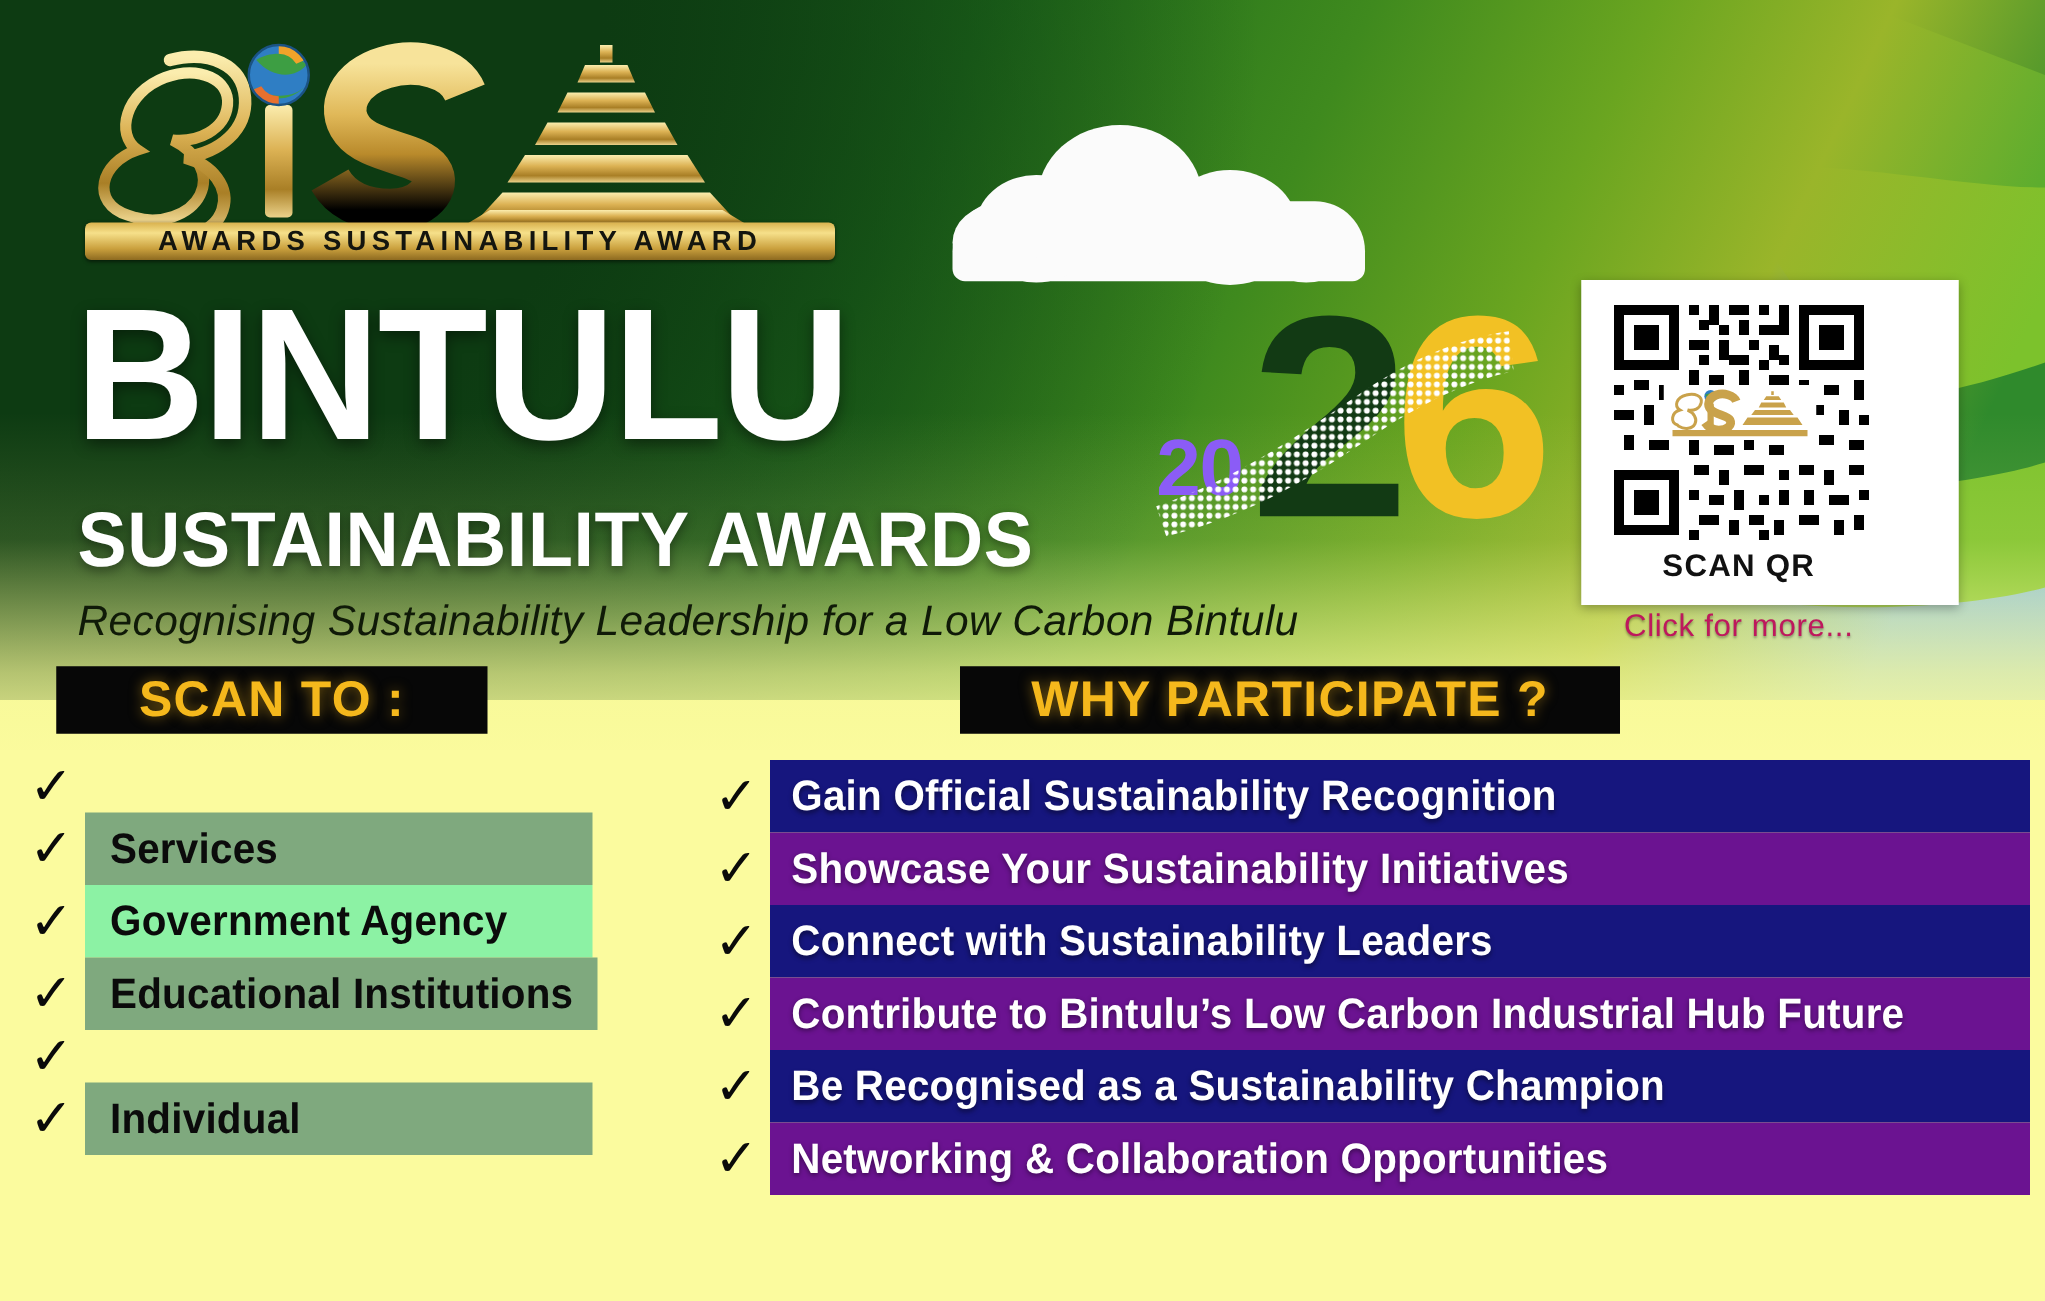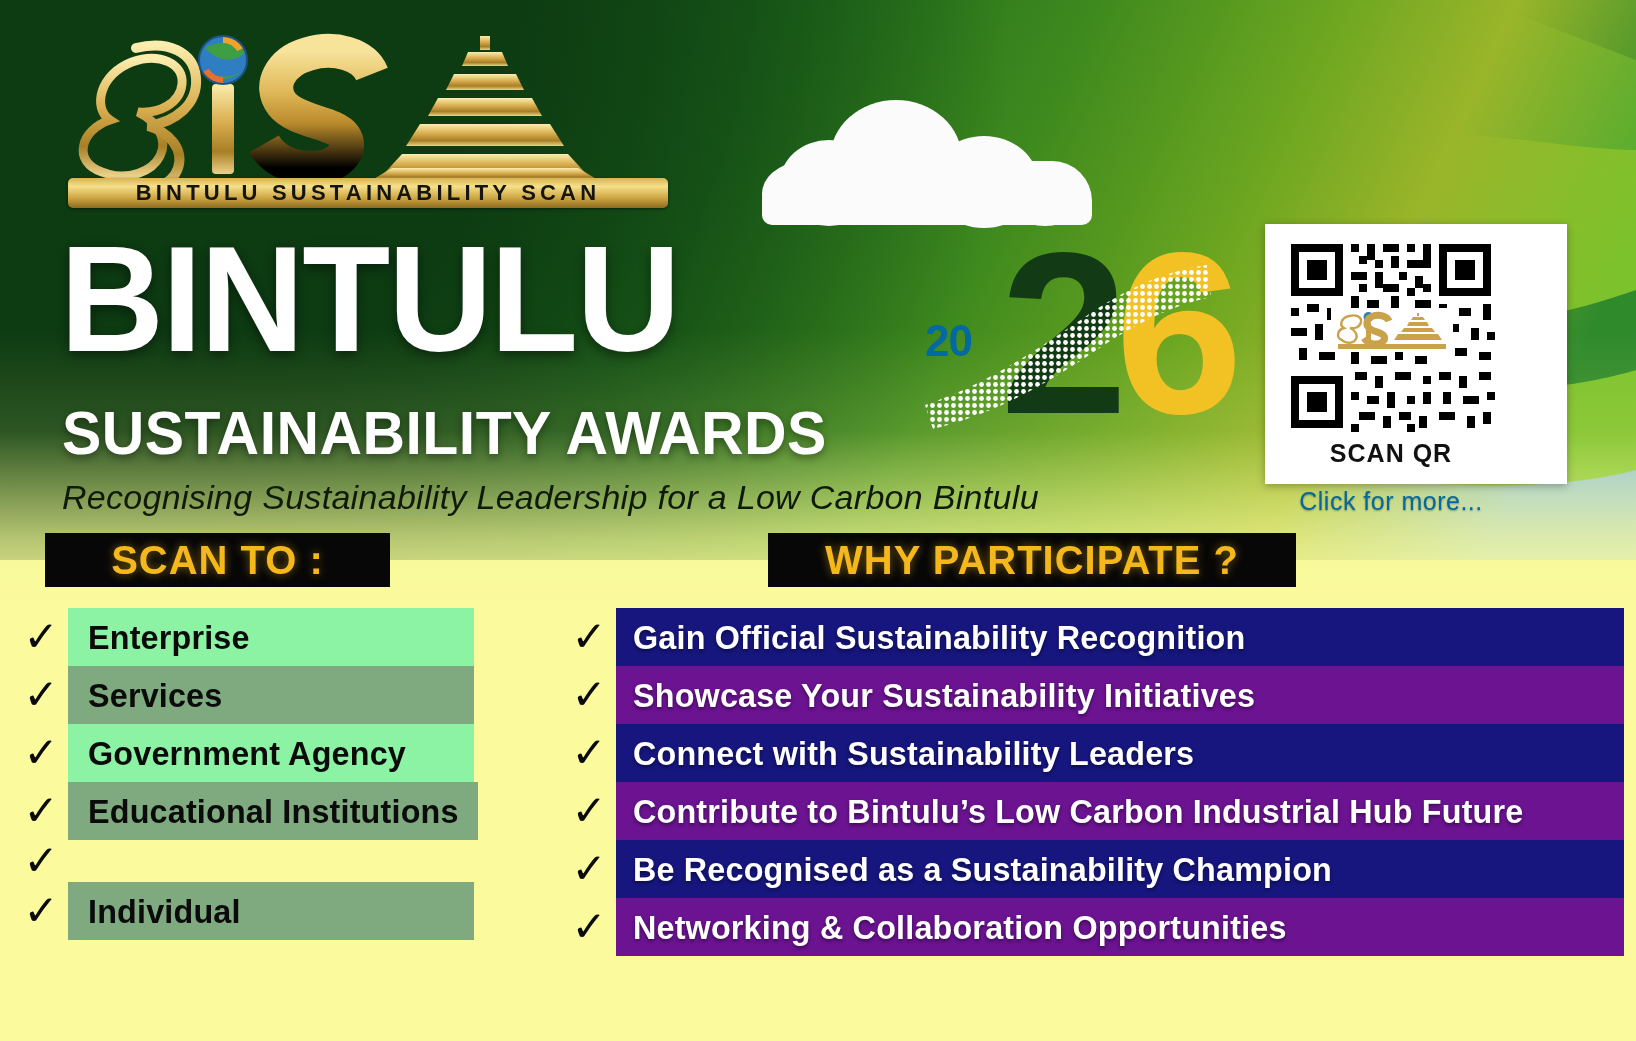--- a/index.html
+++ b/index.html
@@ -75,23 +75,23 @@
   .tagline{
     position:absolute;left:62px;top:478px;
     font-family:"Liberation Sans", sans-serif;
     font-style:italic;font-size:34px;color:#101a08;
     letter-spacing:.3px;white-space:nowrap;
   }
 
   
   .year{position:absolute;left:915px;top:235px;width:300px;height:245px;}
   .year .y20{
-    position:absolute;left:10px;top:81px;
-    font-family:"Liberation Sans", sans-serif;
-    font-weight:bold;font-size:44px;color:#0369a1;letter-spacing:-1px;
+    position:absolute;left:10px;top:102px;
+    font-family:"Liberation Sans", sans-serif;
+    font-weight:bold;font-size:64px;color:#8b5cf6;letter-spacing:-1px;
   }
   .year .y2{
     position:absolute;left:85px;top:5px;
     font-family:"Liberation Sans", sans-serif;
     font-weight:bold;font-size:230px;line-height:.82;color:#123a14;
   }
   .year .y6{
     position:absolute;left:200px;top:5px;
     font-family:"Liberation Sans", sans-serif;
     font-weight:bold;font-size:230px;line-height:.82;color:#F2C124;
@@ -111,21 +111,21 @@
     display:flex;align-items:center;justify-content:center;flex-direction:column;
   }
   .qr-scan{
     position:absolute;left:0;top:215px;width:252px;text-align:center;
     font-family:"Liberation Sans", sans-serif;
     font-weight:bold;font-size:25px;color:#111111;letter-spacing:1px;
   }
   .qr-click{
     position:absolute;left:1265px;top:487px;width:252px;text-align:center;
     font-family:"Liberation Sans", sans-serif;
-    font-size:25px;font-style:normal;color:#0369a1;letter-spacing:.5px;
+    font-size:25px;font-style:normal;color:#be185d;letter-spacing:.5px;
     text-shadow:0 1px 2px rgba(0,0,0,.35);
   }
 
   
   .banner{
     position:absolute;background:#070707;display:flex;align-items:center;justify-content:center;
   }
   .banner span{
     font-family:"Liberation Sans", sans-serif;
     font-weight:bold;color:#F5B81C;letter-spacing:1px;
@@ -236,21 +236,21 @@
       <path d="M408,14 l10,0 l0,14 l-10,0 Z" fill="url(#gold2)"></path>
       <path d="M396,30 l34,0 l6,14 l-46,0 Z" fill="url(#gold2)"></path>
       <path d="M382,52 l62,0 l8,16 l-78,0 Z" fill="url(#gold2)"></path>
       <path d="M366,76 l94,0 l10,18 l-114,0 Z" fill="url(#gold2)"></path>
       <path d="M348,102 l130,0 l14,22 l-158,0 Z" fill="url(#gold2)"></path>
       <path d="M330,132 l166,0 l22,24 l-210,0 Z" fill="url(#gold2)"></path>
       <path d="M300,158 l226,0 l0,0 l-20,-12 l-186,0 Z" fill="url(#gold2)"></path>
     </svg>
   </div>
   <div class="logo-badge">
-    <span>BINTULU SUSTAINABILITY SCAN</span>
+    <span>AWARDS SUSTAINABILITY AWARD</span>
   </div>
 
   <div class="headline">BINTULU</div>
   <div class="subhead">SUSTAINABILITY AWARDS</div>
   <div class="tagline">Recognising Sustainability Leadership for a Low Carbon Bintulu</div>
 
   <div class="year">
     <div class="y6">6</div>
     <div class="y2">2</div>
     <div class="y20">20</div>
@@ -375,23 +375,20 @@
   <div class="banner" id="banner-left">
     <span>SCAN TO :</span>
   </div>
   <div class="banner" id="banner-right">
     <span>WHY PARTICIPATE ?</span>
   </div>
 
   <div class="list" id="list-open">
     <div class="row">
       <div class="check">✓</div>
-      <div class="bar">
-          <span>Enterprise</span>
-        </div>
     </div>
     <div class="row">
       <div class="check">✓</div>
       <div class="bar">
           <span>Services</span>
         </div>
     </div>
     <div class="row">
       <div class="check">✓</div>
       <div class="bar">

